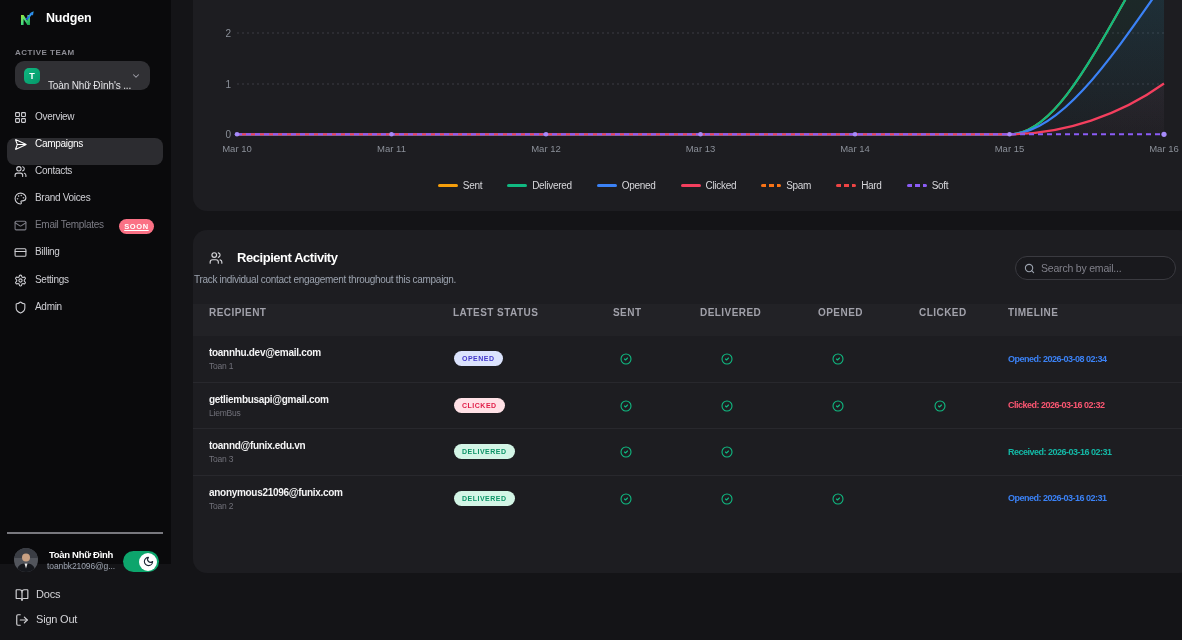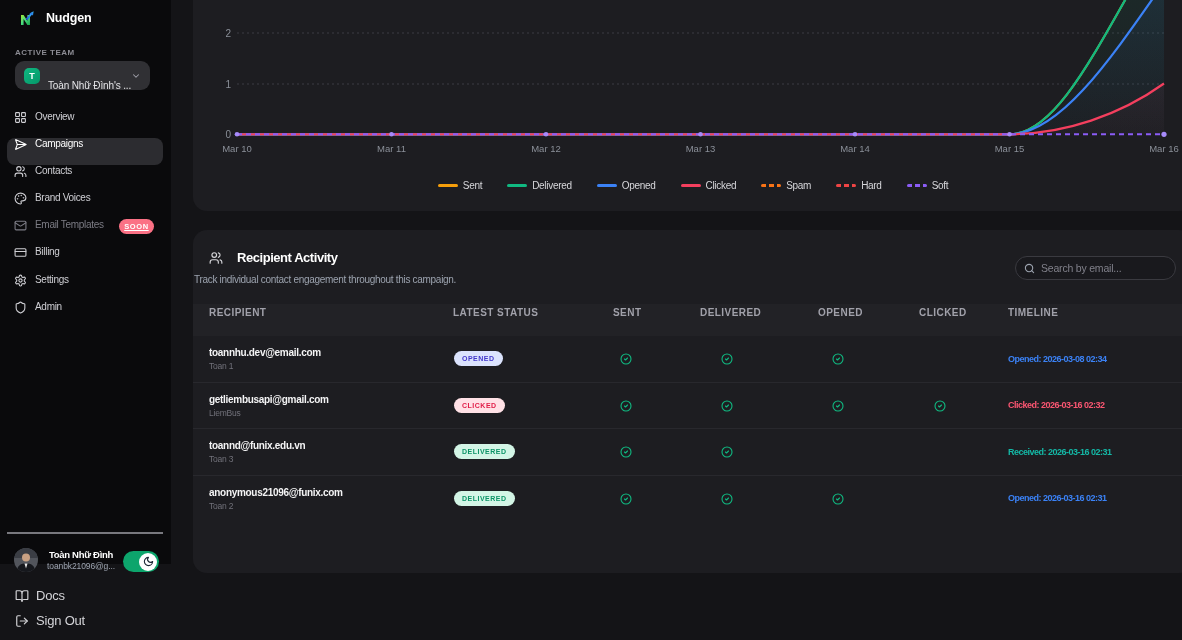--- a/index.html
+++ b/index.html
@@ -19,21 +19,21 @@
   .nav-item svg { margin-right:8px; flex:none; }
   .nav-item.active { background:#2c2c30; color:#fff; }
   .nav-item.dim { color:#7c7c85; }
   .soon { margin-left:15px; background:#fb7185; color:#fff; font-size:7.5px; font-weight:bold; letter-spacing:0.6px; padding:3px 5.5px; border-radius:8px;text-decoration:underline; }
   .divider { position:absolute; left:7px; top:532px; width:156px; height:1.5px; background:#78787e; }
   .user-row { position:absolute; left:14px; top:548px; width:146px; display:flex; align-items:center; }
   .u-name { font-size:9.5px; font-weight:bold; color:#fff; line-height:13px; letter-spacing:-0.3px; white-space:nowrap; }
   .u-mail { font-size:8.5px; color:#9ca3af; line-height:11px; letter-spacing:-0.1px; white-space:nowrap; }
   .toggle { position:absolute; right:1px; top:3px; width:36px; height:21px; border-radius:11px; background:#0da56c; }
   .knob { position:absolute; right:2px; top:1.5px; width:18px; height:18px; background:#fff; border-radius:50%; display:flex; align-items:center; justify-content:center; }
-  .foot-item { position:absolute; left:15px; display:flex; align-items:flex-end; color:#d4d4d8; font-size:13px; letter-spacing:-0.2px; }
+  .foot-item { position:absolute; left:15px; display:flex; align-items:flex-start; color:#d4d4d8; font-size:11px; letter-spacing:-0.2px; }
   .foot-item svg { margin-right:7px; }
 
   
   .card { position:absolute; left:193px; width:1000px; background:#1d1d21; border-radius:14px; }
   #chartcard { top:-60px; height:271px; }
   #tablecard { top:230px; height:343px; }
 
   
   .legend { position:absolute; left:0; top:240px; width:1000px; display:flex; justify-content:center; align-items:center; }
   .li { display:flex; align-items:center; margin:0 12.5px; }

